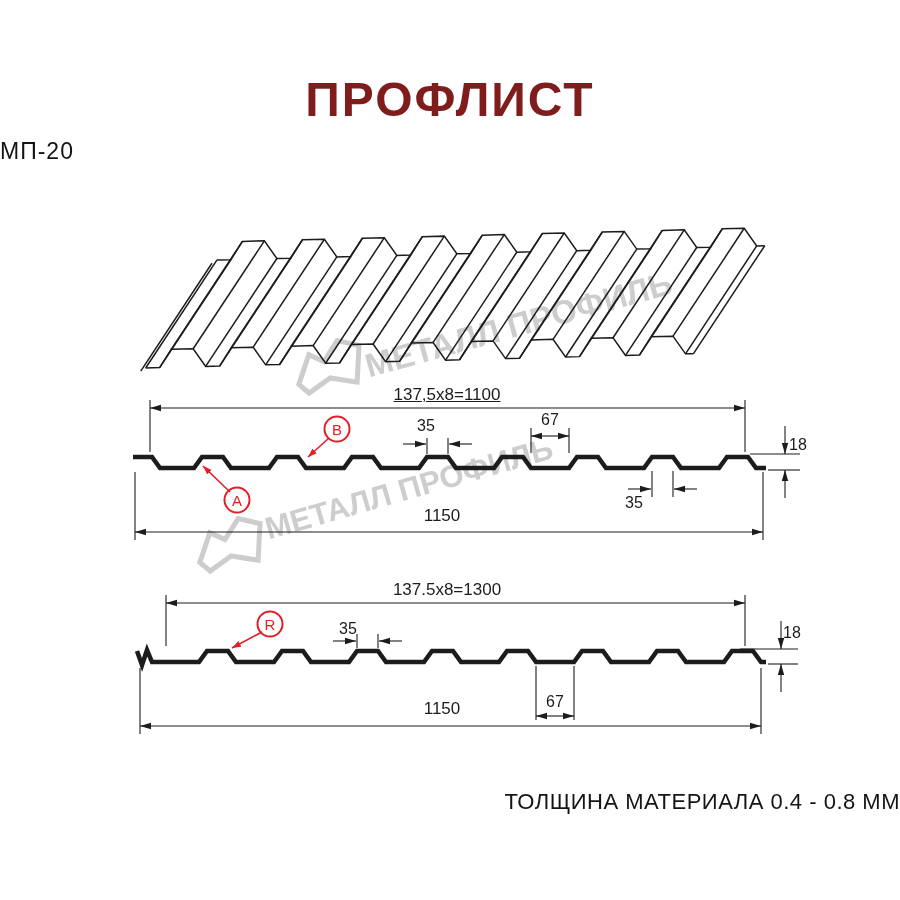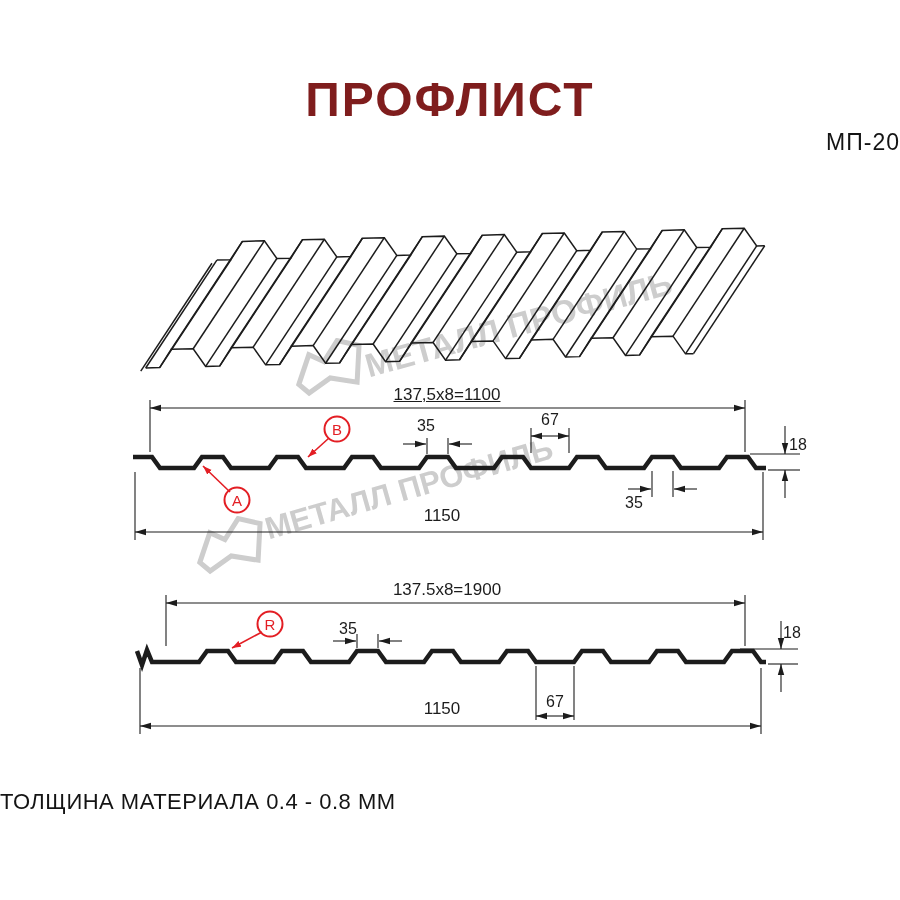--- a/index.html
+++ b/index.html
@@ -5,25 +5,25 @@
   html,body{margin:0;padding:0;background:#ffffff;}
   .canvas{
     position:relative;width:900px;height:900px;background:#ffffff;overflow:hidden;
     font-family:"Liberation Sans", sans-serif;color:#1c1c1c;
   }
   .title{
     position:absolute;left:0;top:72px;width:900px;text-align:center;
     font-size:48px;font-weight:700;letter-spacing:2px;color:#7f1d1d;
   }
   .subtitle{
-    position:absolute;left:0;top:129px;width:900px;text-align:right;
+    position:absolute;left:0;top:138px;width:900px;text-align:left;
     font-size:23px;font-weight:500;letter-spacing:1px;color:#141414;
   }
   .footer{
-    position:absolute;left:0;top:789px;width:900px;text-align:left;
+    position:absolute;left:0;top:789px;width:900px;text-align:right;
     font-size:22px;font-weight:500;letter-spacing:0.5px;color:#141414;
   }
   svg.layer{position:absolute;left:0;top:0;}
   .wm-text{
     position:absolute;color:#cdcdcd;font-weight:700;white-space:nowrap;
     transform-origin:left center;user-select:none;
   }
   .wm1{left:366px;top:348px;font-size:33px;transform:rotate(-15.5deg);}
   .wm2{left:266px;top:512px;font-size:31px;transform:rotate(-16deg);}
   .wm-logo{position:absolute;}
@@ -193,21 +193,21 @@
 
   <div class="dim" style="left:447px;top:395px;text-decoration:underline;">137,5x8=1100</div>
   <div class="dim small" style="left:426px;top:426px;">35</div>
   <div class="dim small" style="left:550px;top:420px;">67</div>
   <div class="dim small" style="left:634px;top:503px;">35</div>
   <div class="dim" style="left:442px;top:516px;">1150</div>
   <div class="dim small" style="left:798px;top:445px;">18</div>
   <div class="mark-circle" style="left:237px;top:500px;">A</div>
   <div class="mark-circle" style="left:337px;top:429px;">B</div>
 
-  <div class="dim" style="left:447px;top:590px;">137.5x8=1900</div>
+  <div class="dim" style="left:447px;top:590px;">137.5x8=1300</div>
   <div class="dim small" style="left:348px;top:629px;">35</div>
   <div class="dim small" style="left:555px;top:702px;">67</div>
   <div class="dim" style="left:442px;top:709px;">1150</div>
   <div class="dim small" style="left:792px;top:633px;">18</div>
   <div class="mark-circle" style="left:270px;top:624px;">R</div>
 
   <div class="footer">ТОЛЩИНА МАТЕРИАЛА 0.4 - 0.8 ММ</div>
 
 </div>
 

